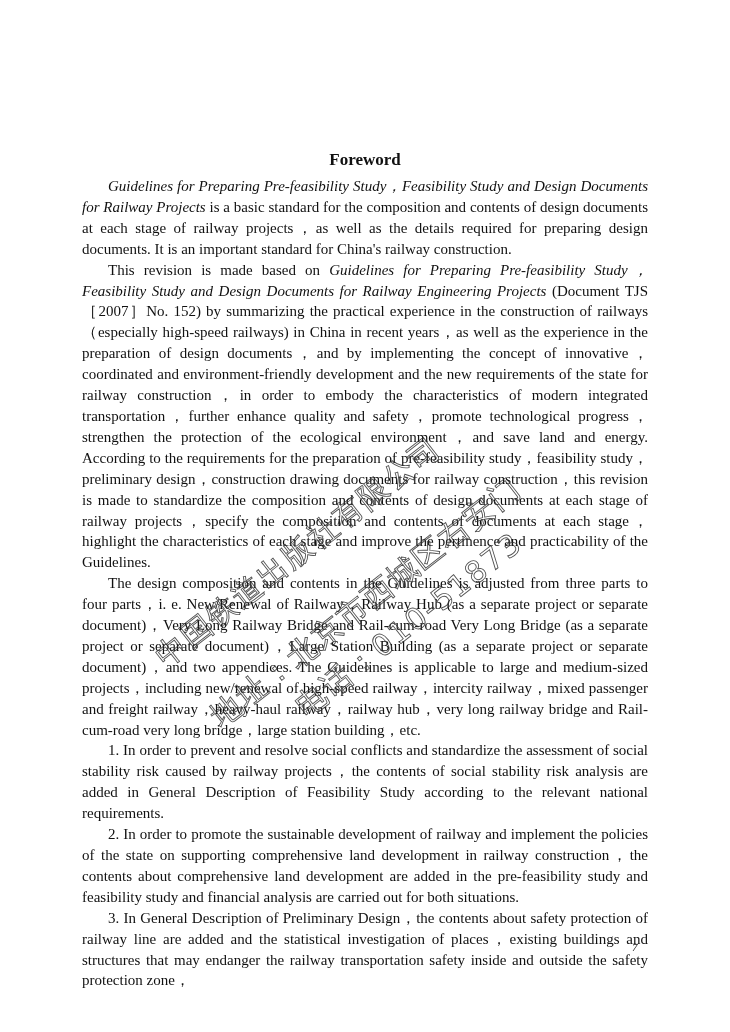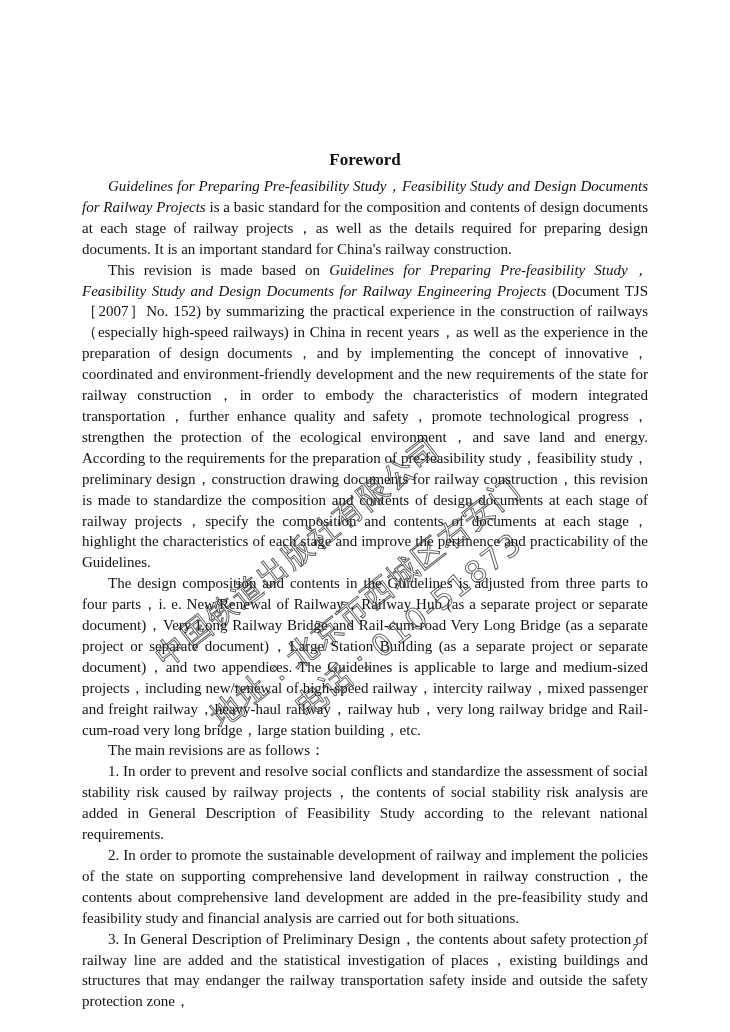--- a/index.html
+++ b/index.html
@@ -44,23 +44,20 @@
     <p>
       <em>Guidelines for Preparing Pre-feasibility Study，Feasibility Study and Design Documents for Railway Projects</em><span> is a basic standard for the composition and contents of design documents at each stage of railway projects，as well as the details required for preparing design documents. It is an important standard for China's railway construction.</span>
     </p>
     <p>
       <span>This revision is made based on </span><em>Guidelines for Preparing Pre-feasibility Study，Feasibility Study and Design Documents for Railway Engineering Projects</em><span> (Document TJS［2007］No. 152) by summarizing the practical experience in the construction of railways（especially high-speed railways) in China in recent years，as well as the experience in the preparation of design documents，and by implementing the concept of innovative，coordinated and environment-friendly development and the new requirements of the state for railway construction，in order to embody the characteristics of modern integrated transportation，further enhance quality and safety，promote technological progress，strengthen the protection of the ecological environment，and save land and energy. According to the requirements for the preparation of pre-feasibility study，feasibility study，preliminary design，construction drawing documents for railway construction，this revision is made to standardize the composition and contents of design documents at each stage of railway projects，specify the composition and contents of documents at each stage，highlight the characteristics of each stage and improve the pertinence and practicability of the Guidelines.</span>
     </p>
     <p>
       <span>The design composition and contents in the Guidelines is adjusted from three parts to four parts，i. e. New/Renewal of Railway，Railway Hub (as a separate project or separate document)，Very Long Railway Bridge and Rail-cum-road Very Long Bridge (as a separate project or separate document)，Large Station Building (as a separate project or separate document)，and two appendices. The Guidelines is applicable to large and medium-sized projects，including new/renewal of high-speed railway，intercity railway，mixed passenger and freight railway，heavy-haul railway，railway hub，very long railway bridge and Rail-cum-road very long bridge，large station building，etc.</span>
     </p>
     <p>
-      <span>The main revisions are as follows：</span>
-    </p>
-    <p>
       <span>1. In order to prevent and resolve social conflicts and standardize the assessment of social stability risk caused by railway projects，the contents of social stability risk analysis are added in General Description of Feasibility Study according to the relevant national requirements.</span>
     </p>
     <p>
       <span>2. In order to promote the sustainable development of railway and implement the policies of the state on supporting comprehensive land development in railway construction，the contents about comprehensive land development are added in the pre-feasibility study and feasibility study and financial analysis are carried out for both situations.</span>
     </p>
     <p>
       <span>3. In General Description of Preliminary Design，the contents about safety protection of railway line are added and the statistical investigation of places，existing buildings and structures that may endanger the railway transportation safety inside and outside the safety protection zone，</span>
     </p>
   </div>
 

